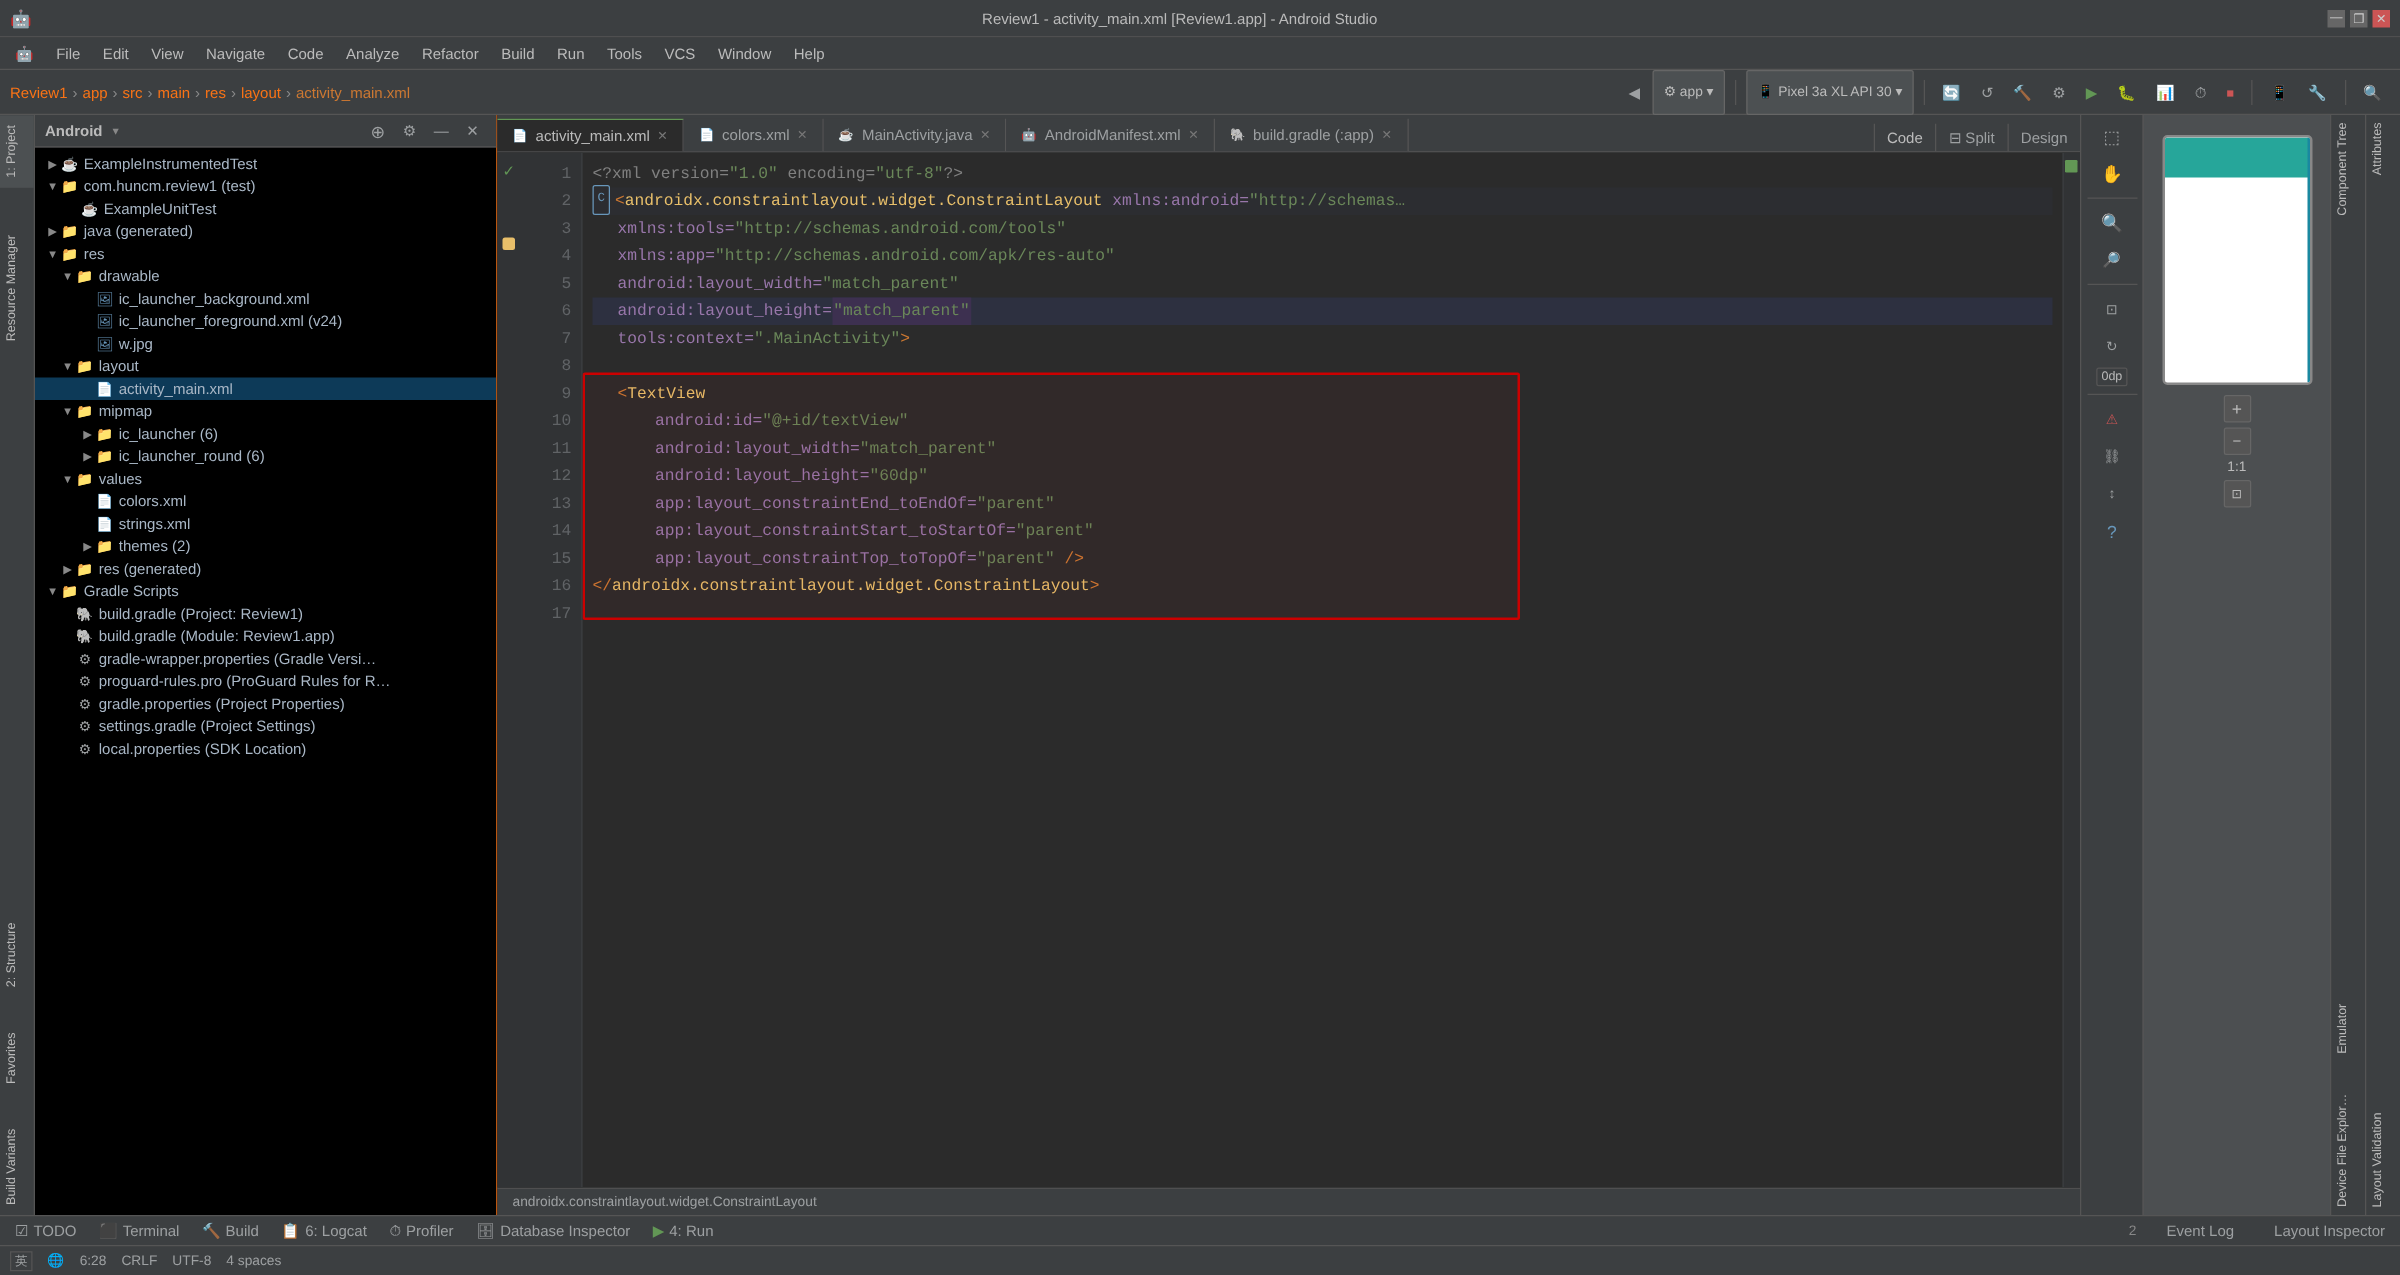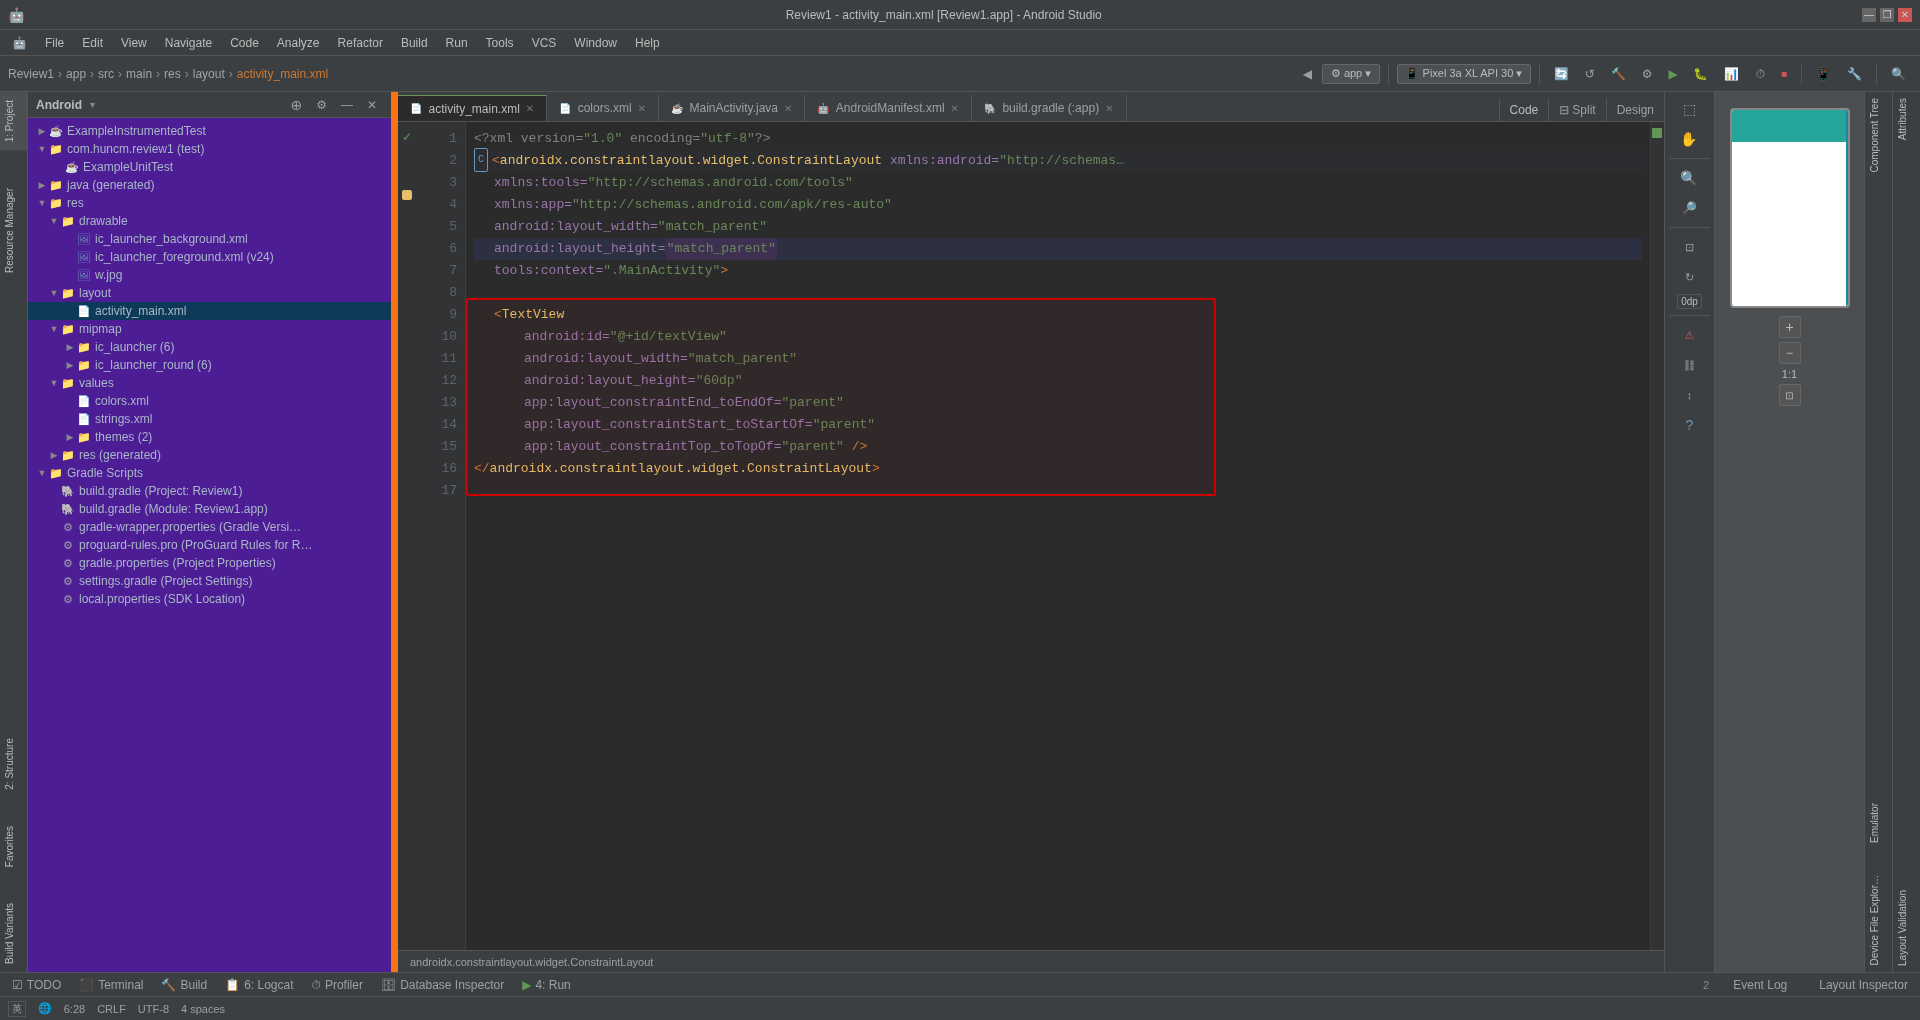--- a/index.html
+++ b/index.html
@@ -13,30 +13,30 @@
     .title-bar-btn { width: 14px; height: 14px; border: none; background: #666; cursor: pointer; font-size: 10px; color: #ccc; display: flex; align-items: center; justify-content: center; }
 
     
     .menu-bar { height: 26px; background: #3c3f41; display: flex; align-items: center; padding: 0 4px; border-bottom: 1px solid #555; gap: 2px; }
     .menu-item { padding: 3px 8px; color: #bbb; cursor: pointer; font-size: 12px; border-radius: 2px; }
 
     
     .toolbar { height: 36px; background: #3c3f41; display: flex; align-items: center; padding: 0 8px; border-bottom: 1px solid #555; gap: 4px; }
     .toolbar-btn { height: 26px; padding: 0 6px; background: transparent; border: none; color: #9da0a2; cursor: pointer; display: flex; align-items: center; font-size: 12px; border-radius: 2px; }
     .toolbar-separator { width: 1px; height: 20px; background: #555; margin: 0 4px; }
-    .toolbar-dropdown { height: 20px; background: #4c5052; border: 1px solid #666; color: #bbb; padding: 0 8px; font-size: 11px; border-radius: 2px; display: flex; align-items: center; gap: 4px; cursor: pointer; }
+    .toolbar-dropdown { height: 36px; background: #4c5052; border: 1px solid #666; color: #bbb; padding: 0 8px; font-size: 11px; border-radius: 2px; display: flex; align-items: center; gap: 4px; cursor: pointer; }
     .breadcrumb { display: flex; align-items: center; gap: 4px; font-size: 12px; }
-    .breadcrumb-item { color: #a3a3a3; cursor: pointer; }
+    .breadcrumb-item { color: #f97316; cursor: pointer; }
     .breadcrumb-sep { color: #888; }
 
     
     .main-layout { display: flex; height: calc(1020px - 30px - 26px - 36px - 24px - 24px); }
 
     
-    .project-panel { width: 370px; background: #4c1d95; border-right: 7px solid #f97316; display: flex; flex-direction: column; }
+    .project-panel { width: 370px; background: #000000; border-right: 1px solid #f97316; display: flex; flex-direction: column; }
     .panel-header { height: 26px; background: #3c3f41; display: flex; align-items: center; padding: 0 8px; border-bottom: 1px solid #555; gap: 4px; }
     .panel-title { color: #bbb; font-size: 12px; font-weight: bold; }
     .panel-header-right { margin-left: auto; display: flex; gap: 2px; }
     .tree-content { flex: 1; overflow: auto; padding: 4px 0; font-size: 12px; }
     .tree-item { display: flex; align-items: center; padding: 1px 0; cursor: pointer; white-space: nowrap; }
     .tree-item.selected { background: #0d3a58; }
     .tree-indent { display: inline-block; }
     .tree-arrow { width: 12px; display: inline-flex; align-items: center; justify-content: center; color: #888; font-size: 9px; }
     .tree-icon { width: 16px; height: 16px; display: inline-flex; align-items: center; justify-content: center; margin-right: 3px; font-size: 11px; }
     .tree-label { color: #a9b7c6; }

